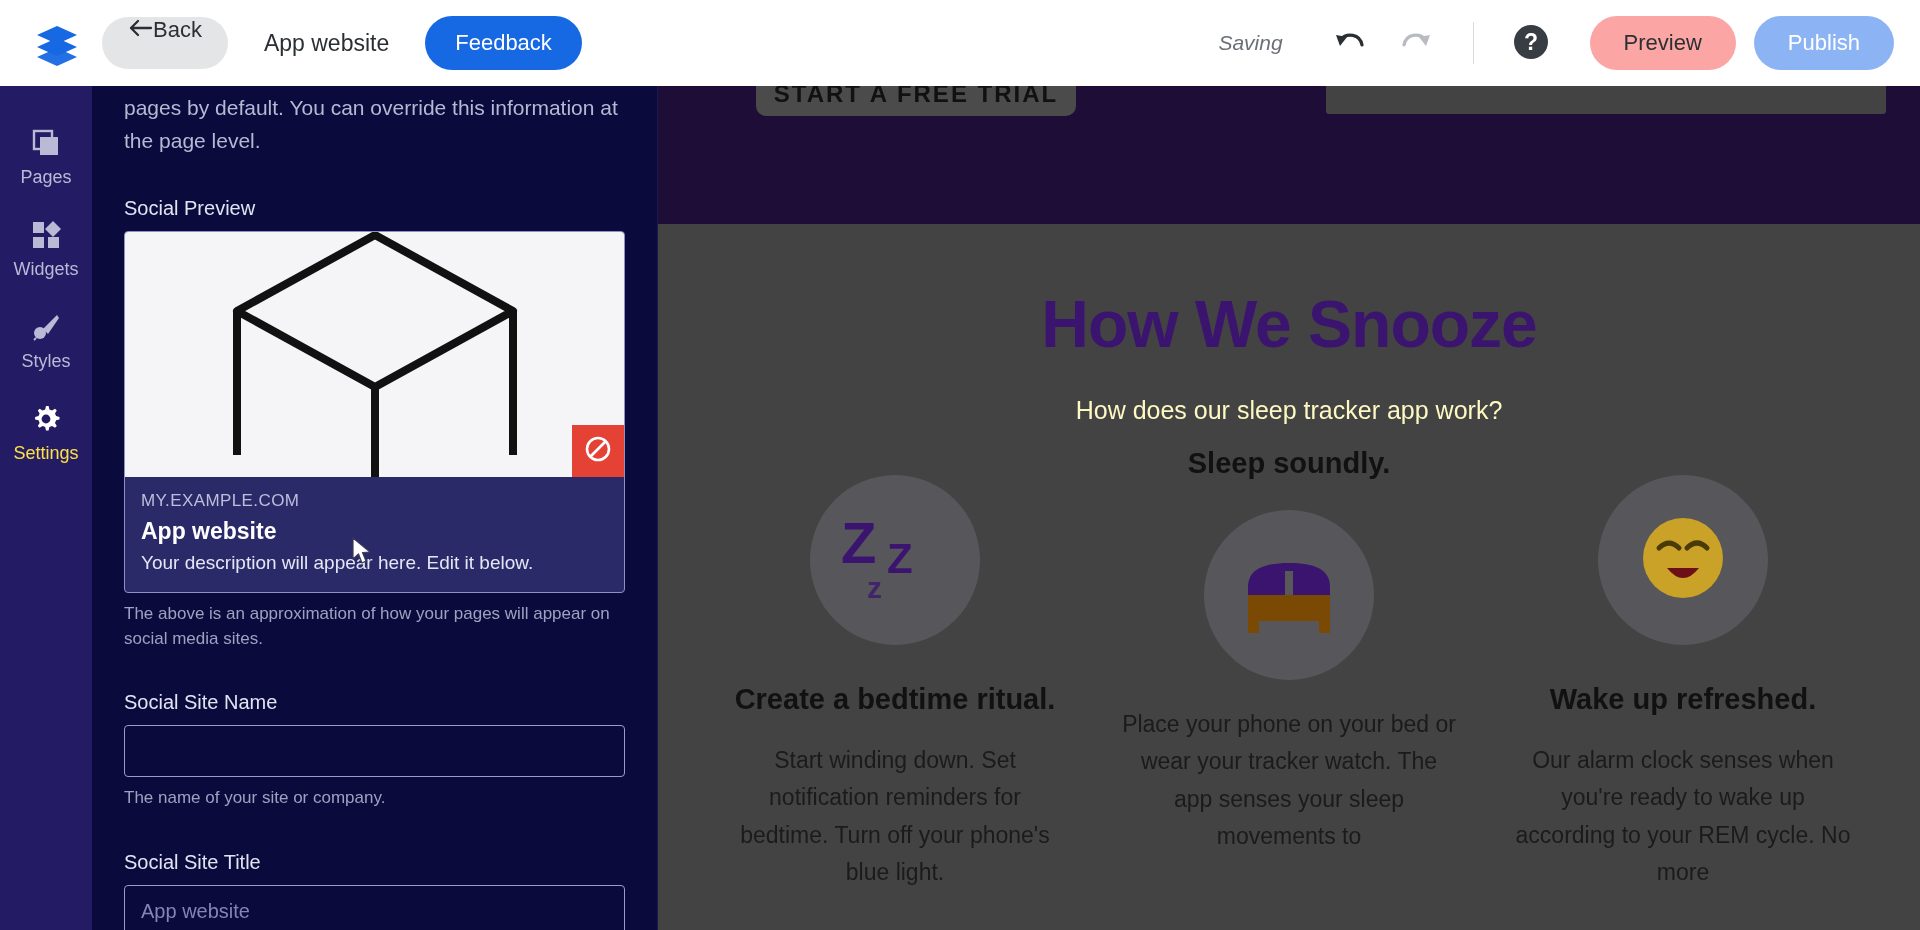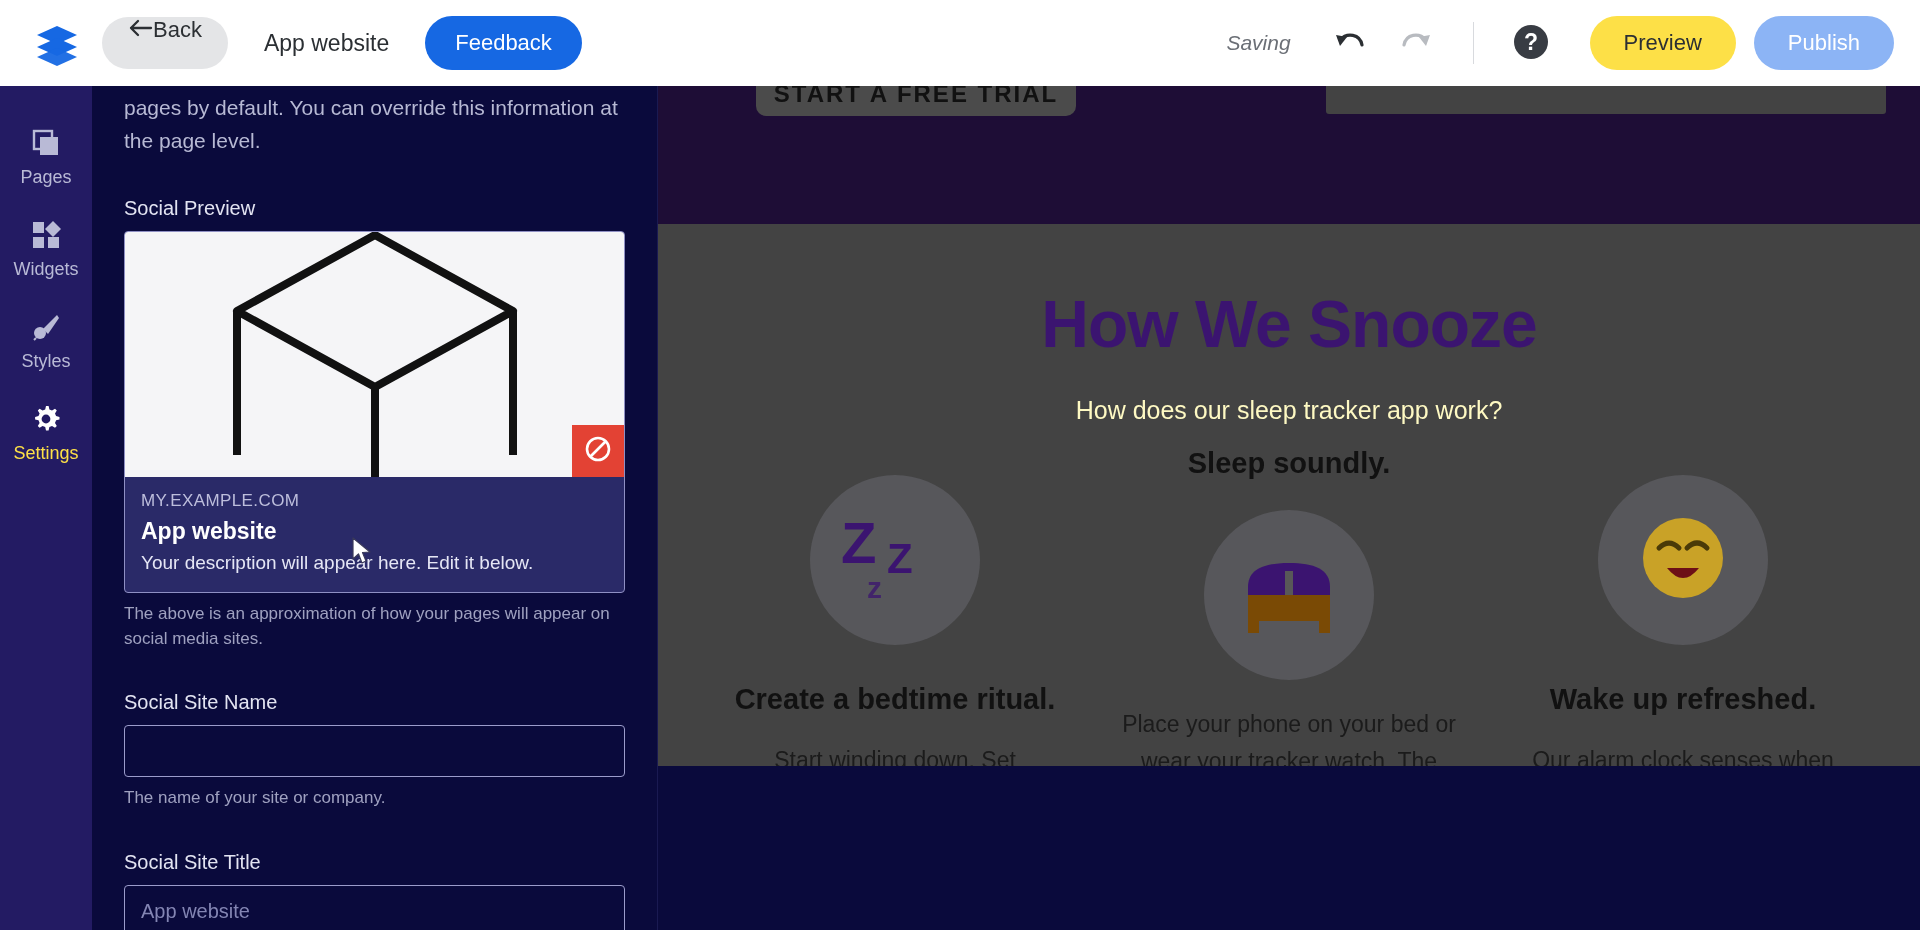--- a/index.html
+++ b/index.html
@@ -26,29 +26,29 @@
   .back-arrow { font-size: 25px; line-height: 1; display:inline-block; }
   .page-title { font-size: 23px; color: #2b2f33; margin-left: 36px; margin-right: 36px; }
   .feedback-btn {
     height: 54px; padding: 0 30px; border-radius: 27px;
     background: #1668e3; color: #ffffff; font-size: 22px;
     border: none; cursor: pointer;
   }
   .topbar-right {
     margin-left: auto; display: flex; align-items: center; gap: 0;
   }
-  .saving-text { font-style: italic; color: #6b6f76; font-size: 21px; margin-right: 26px; }
+  .saving-text { font-style: italic; color: #6b6f76; font-size: 21px; margin-right: 34px; }
   .icon-btn {
     width: 46px; height: 46px; display: flex; align-items: center; justify-content: center;
     background: none; border: none; cursor: pointer; margin: 0 10px;
   }
   .divider-v { width: 1px; height: 42px; background: #d8dade; margin: 0 24px; }
   .preview-btn {
     height: 54px; padding: 0 34px; border-radius: 27px; margin-left: 26px;
-    background: #fde047; color: #2b2f33; font-size: 22px; border: none; cursor: pointer;
+    background: #fca5a5; color: #2b2f33; font-size: 22px; border: none; cursor: pointer;
   }
   .publish-btn {
     height: 54px; padding: 0 34px; border-radius: 27px; margin-left: 18px;
     background: #8cb4f5; color: #ffffff; font-size: 22px; border: none; cursor: pointer;
   }
 
   
   .rail {
     position: absolute; top: 86px; left: 0; width: 92px; height: 844px;
     background: #231b63; display: flex; flex-direction: column;
@@ -92,21 +92,21 @@
   .text-input {
     width: 100%; height: 52px; background: transparent;
     border: 1px solid #9b9ccb; border-radius: 4px;
     color: #ffffff; font-size: 20px; padding: 0 16px;
     font-family: "Liberation Sans", sans-serif;
   }
   .text-input::placeholder { color: #8385b3; }
 
   
   .viewport {
-    position: absolute; top: 86px; left: 658px; width: 1262px; height: 680px;
+    position: absolute; top: 86px; left: 658px; width: 1262px; height: 844px;
     overflow: hidden; background: #434343; z-index: 10;
   }
   .site-hero {
     position: relative; height: 138px; background: #1e0d36; overflow: hidden;
   }
   .cta-pill {
     position: absolute; left: 98px; top: -44px; width: 320px; height: 74px;
     background: #4b4b4b; border-radius: 10px; color: #111;
     font-size: 24px; font-weight: bold; letter-spacing: 2px;
     display: flex; align-items: flex-end; justify-content: center;

